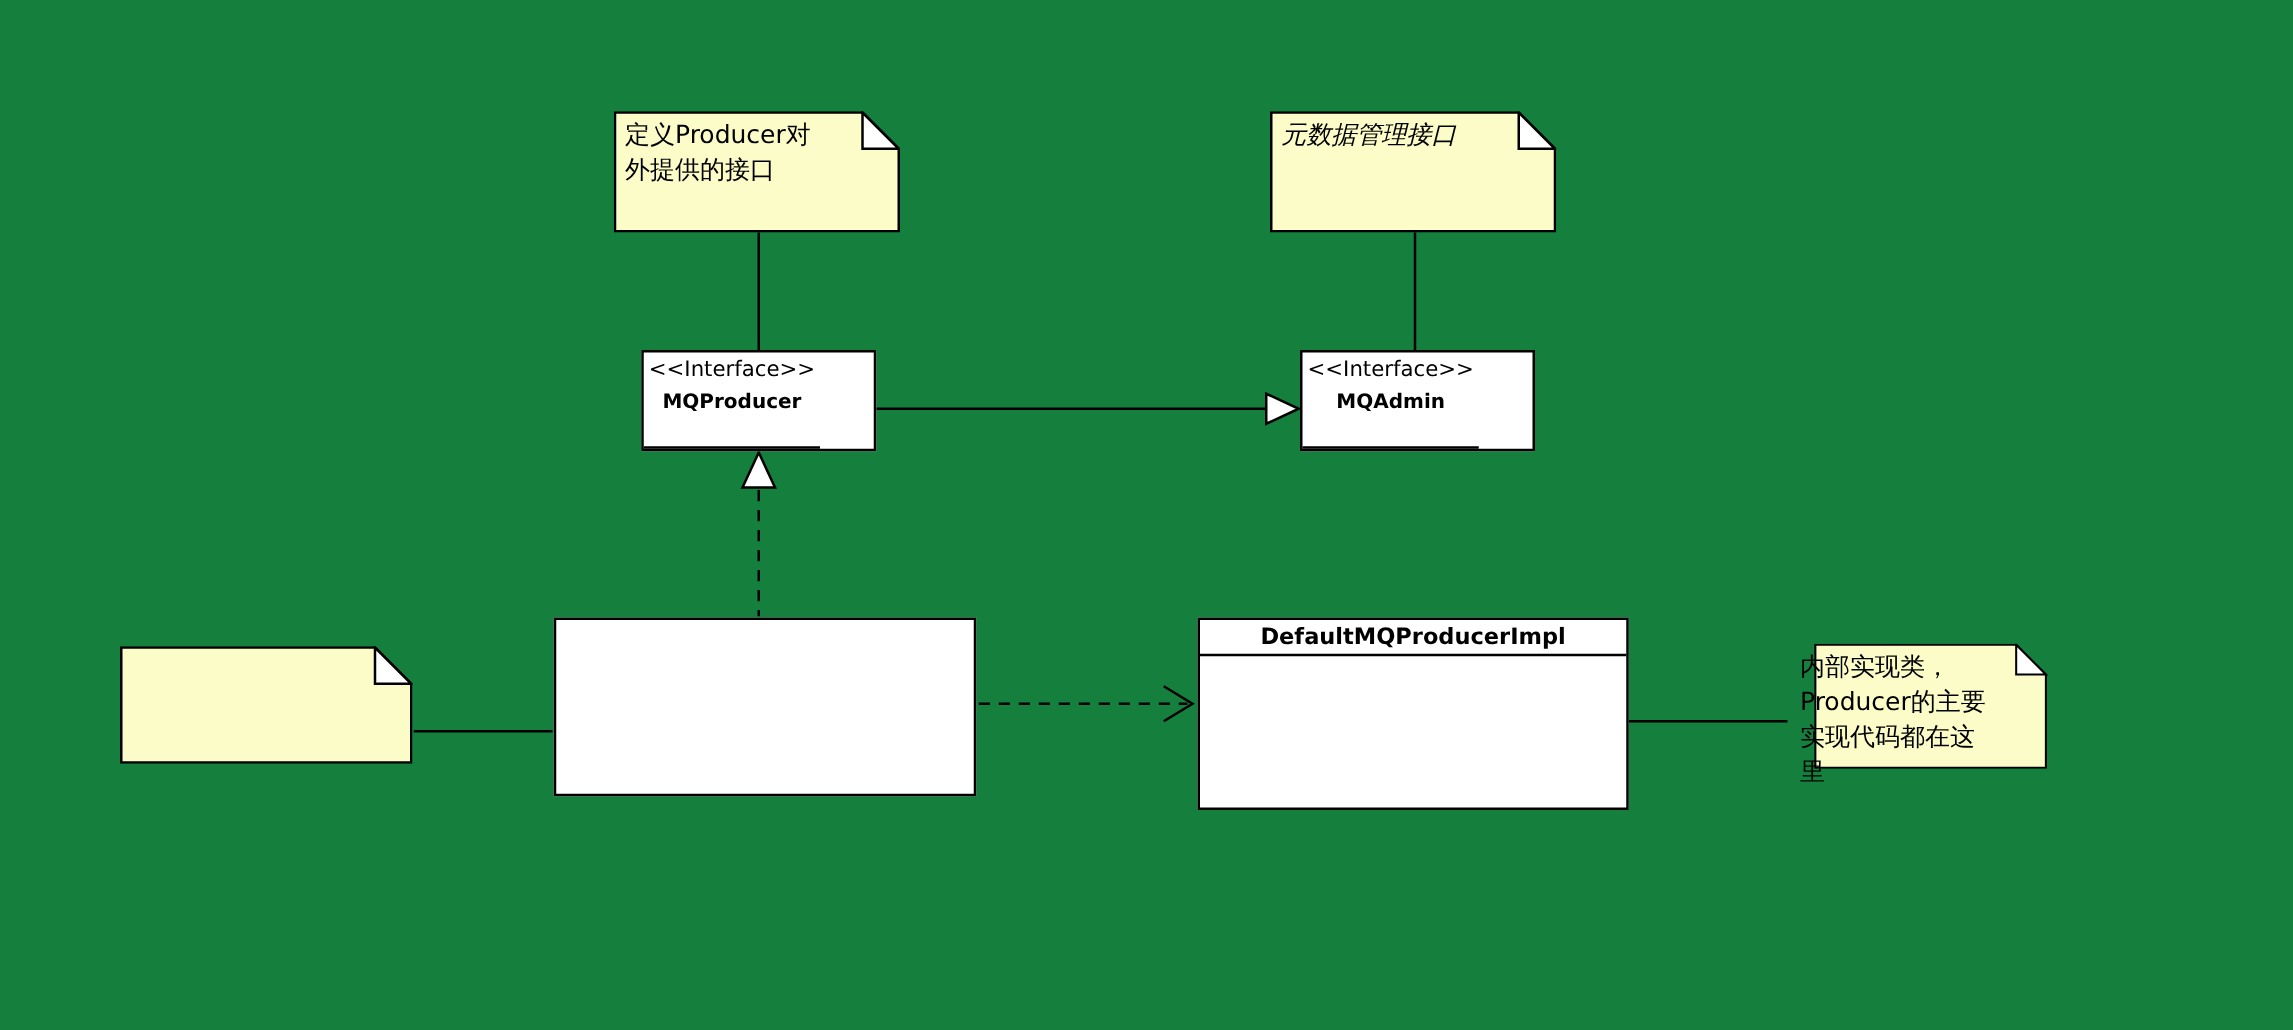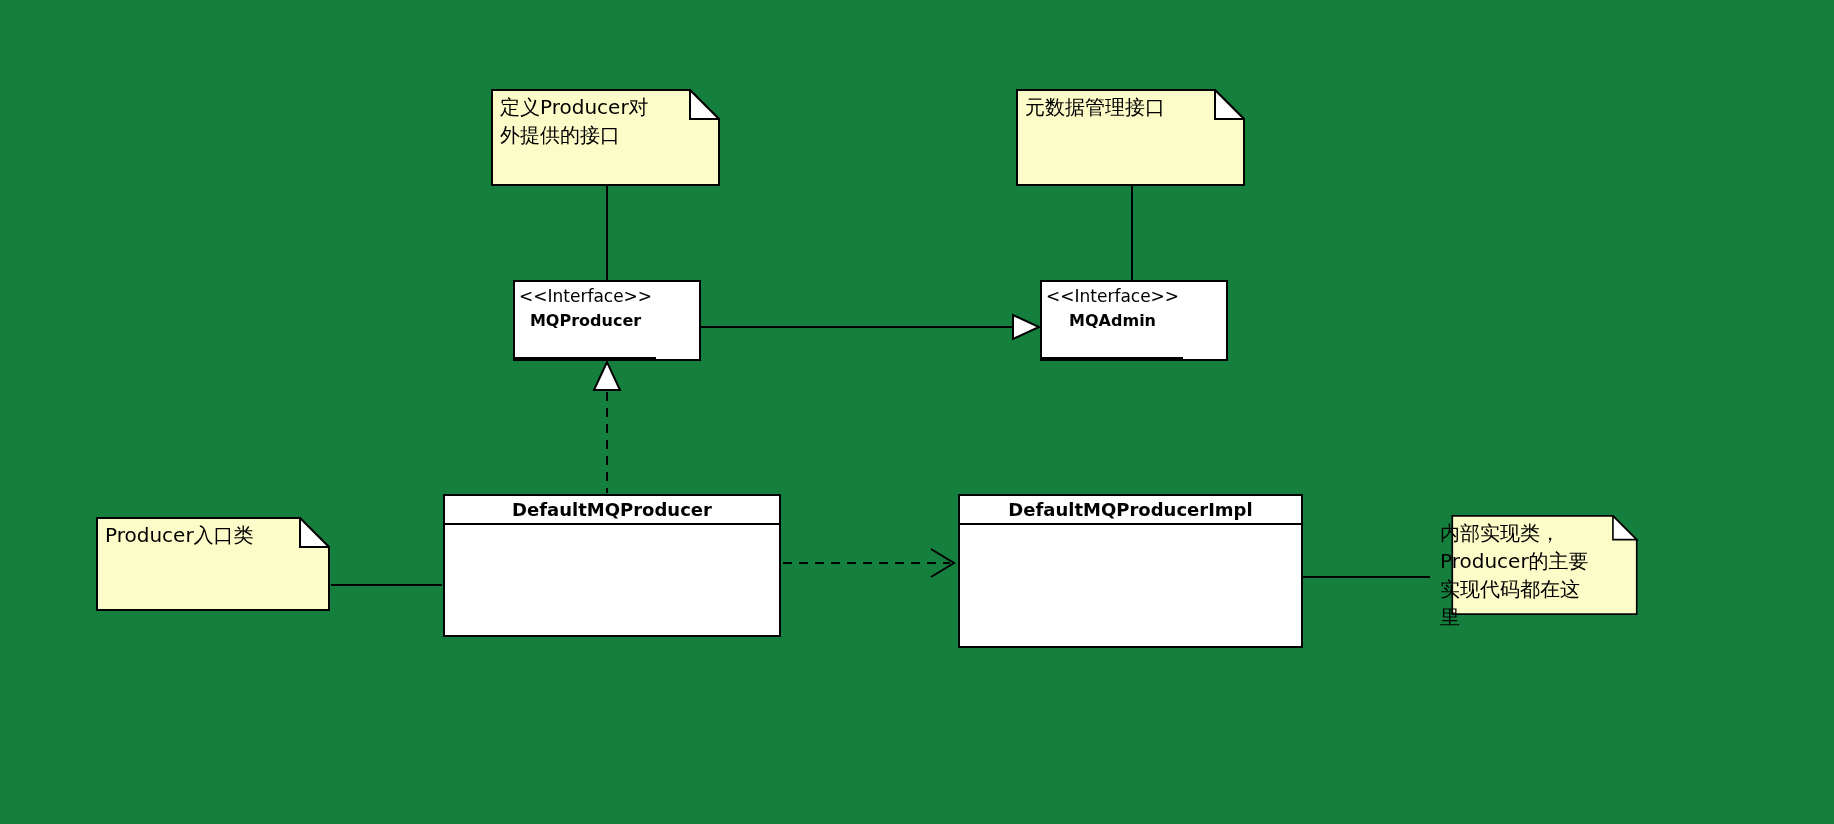--- a/index.html
+++ b/index.html
@@ -141,21 +141,21 @@
 
   <div class="note" style="left:491px; top:89px; width:229px; height:97px;">
     <svg viewBox="0 0 229 97">
       <polygon class="note-shape" points="1,1 199,1 228,30 228,96 1,96"></polygon>
       <polygon class="note-fold" points="199,1 199,30 228,30"></polygon>
     </svg>
     <div class="note-text">定义Producer对
 外提供的接口</div>
   </div>
 
-  <div class="note" style="left:1016px; top:89px; width:229px; height:97px;">
+  <div class="note" style="left:1016px; top:89px; width:229px; height:97px;font-style:italic;">
     <svg viewBox="0 0 229 97">
       <polygon class="note-shape" points="1,1 199,1 228,30 228,96 1,96"></polygon>
       <polygon class="note-fold" points="199,1 199,30 228,30"></polygon>
     </svg>
     <div class="note-text">元数据管理接口</div>
   </div>
 
   <div class="iface" style="left:513px; top:280px; width:188px; height:81px;">
     <div class="iface-head">
       <div class="stereotype">&lt;&lt;Interface&gt;&gt;</div>
@@ -166,35 +166,33 @@
 
   <div class="iface" style="left:1040px; top:280px; width:188px; height:81px;">
     <div class="iface-head">
       <div class="stereotype">&lt;&lt;Interface&gt;&gt;</div>
       <div class="iface-name">MQAdmin</div>
     </div>
     <div class="iface-body"></div>
   </div>
 
   <div class="cls" style="left:443px; top:494px; width:338px; height:143px;">
-    <div class="cls-title">DefaultMQProducer</div>
     <div class="cls-body"></div>
   </div>
 
   <div class="cls" style="left:958px; top:494px; width:345px; height:154px;">
     <div class="cls-title">DefaultMQProducerImpl</div>
     <div class="cls-body"></div>
   </div>
 
   <div class="note" style="left:96px; top:517px; width:234px; height:94px;">
     <svg viewBox="0 0 234 94">
       <polygon class="note-shape" points="1,1 204,1 233,30 233,93 1,93"></polygon>
       <polygon class="note-fold" points="204,1 204,30 233,30"></polygon>
     </svg>
-    <div class="note-text">Producer入口类</div>
   </div>
 
   <div class="note" style="left:1431px; top:515px; width:227px; height:100px;">
     <svg viewBox="0 0 227 122">
       <polygon class="note-shape" points="1,1 197,1 226,30 226,121 1,121"></polygon>
       <polygon class="note-fold" points="197,1 197,30 226,30"></polygon>
     </svg>
     <div class="note-text">内部实现类，
 Producer的主要
 实现代码都在这

